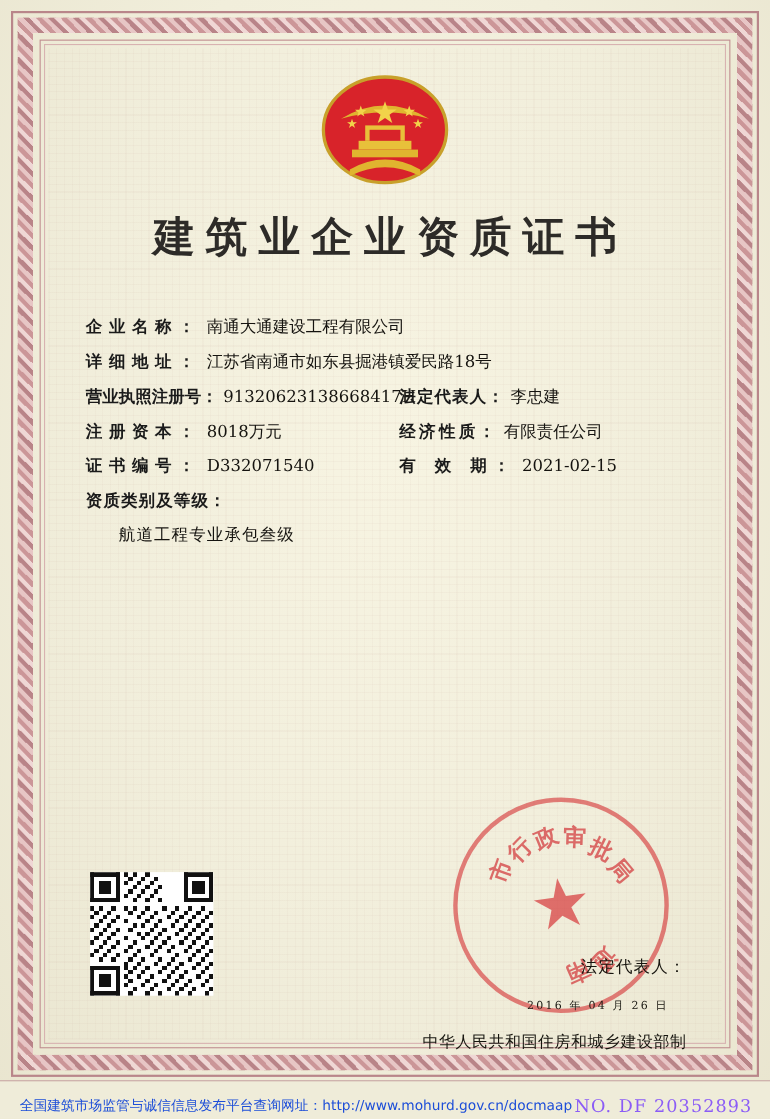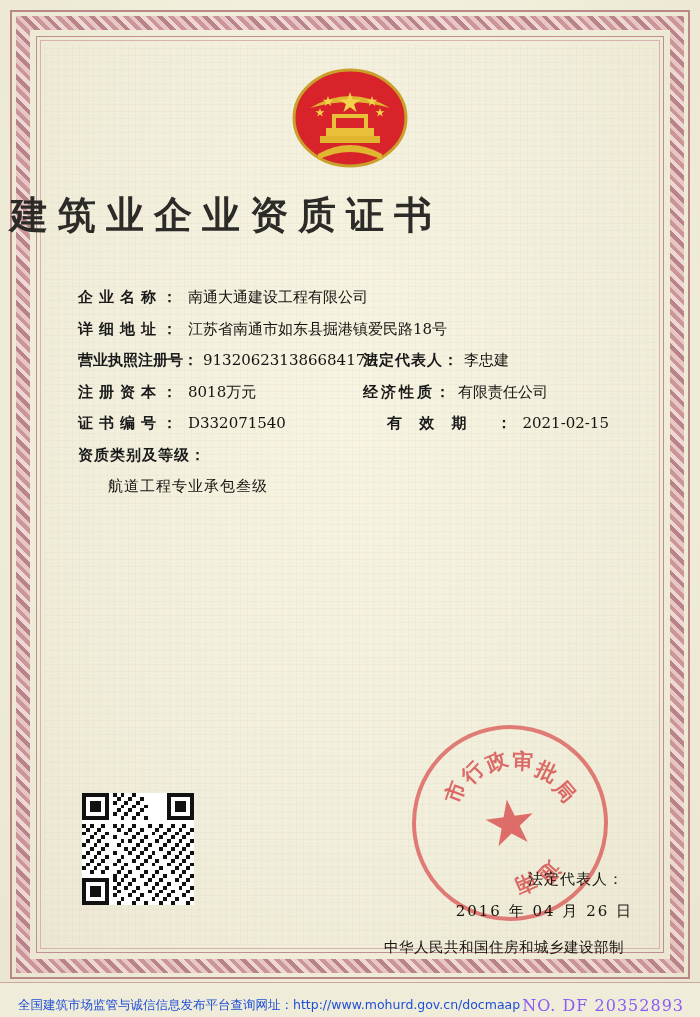--- a/index.html
+++ b/index.html
@@ -47,21 +47,21 @@
     pointer-events:none;
   }
 
   
   .emblem{
     position:absolute;left:50%;top:62px;transform:translateX(-50%);
     width:120px;height:112px;
   }
   
   .title{
-    position:absolute;left:0;right:0;top:190px;
+    position:absolute;left:0;right:0;top:190px;text-align:center;
     font-family:"DejaVu Sans", sans-serif;
     font-weight:bold;font-size:38px;letter-spacing:10px;
     color:#2d2b28;
     text-indent:10px;
   }
   .subtitle{
     position:absolute;left:0;right:0;top:242px;text-align:center;
     font-family:"DejaVu Sans", sans-serif;
     font-size:19px;letter-spacing:3px;color:#2d2b28;
   }
@@ -81,43 +81,43 @@
     font-size:15px;color:#15130f;margin-left:5px;white-space:nowrap;text-align:right;
   }
   .col-left{width:285px;display:flex;align-items:baseline;}
   .col-right{display:flex;align-items:baseline;}
   .sp-name .lbl{letter-spacing:6px;}
   .sp-addr .lbl{letter-spacing:6px;}
   .sp-cap .lbl{letter-spacing:6px;}
   .sp-no .lbl{letter-spacing:6px;}
   .sp-rep .lbl{letter-spacing:1px;}
   .sp-econ .lbl{letter-spacing:3px;}
-  .sp-valid .lbl{letter-spacing:6px;margin-left:24px;}
+  .sp-valid .lbl{letter-spacing:6px;}
   .grade-title{margin-top:4px;}
   .grade-title .lbl{letter-spacing:1px;}
   .grade-item{
     margin-top:11px;margin-left:30px;
     font-family:"DejaVu Serif", serif;font-size:15px;color:#15130f;
     letter-spacing:1px;
   }
 
   
   .qr{
     position:absolute;left:82px;bottom:112px;width:112px;height:112px;
     background:#fff;
   }
   
   .issuer{
     position:absolute;right:76px;bottom:128px;
     font-family:"DejaVu Sans", sans-serif;font-size:15px;color:#17150f;
     letter-spacing:1px;
   }
   .issue-date{
-    position:absolute;right:67px;bottom:96px;
-    font-family:"DejaVu Serif", serif;font-size:15px;color:#17150f;
+    position:absolute;right:92px;bottom:96px;
+    font-family:"DejaVu Serif", serif;font-size:10px;color:#17150f;
     letter-spacing:2px;
   }
   .ministry{
     position:absolute;right:76px;bottom:60px;
     font-family:"DejaVu Sans", sans-serif;font-size:14.5px;color:#17150f;
     letter-spacing:.5px;
   }
 
   
   .seal{

